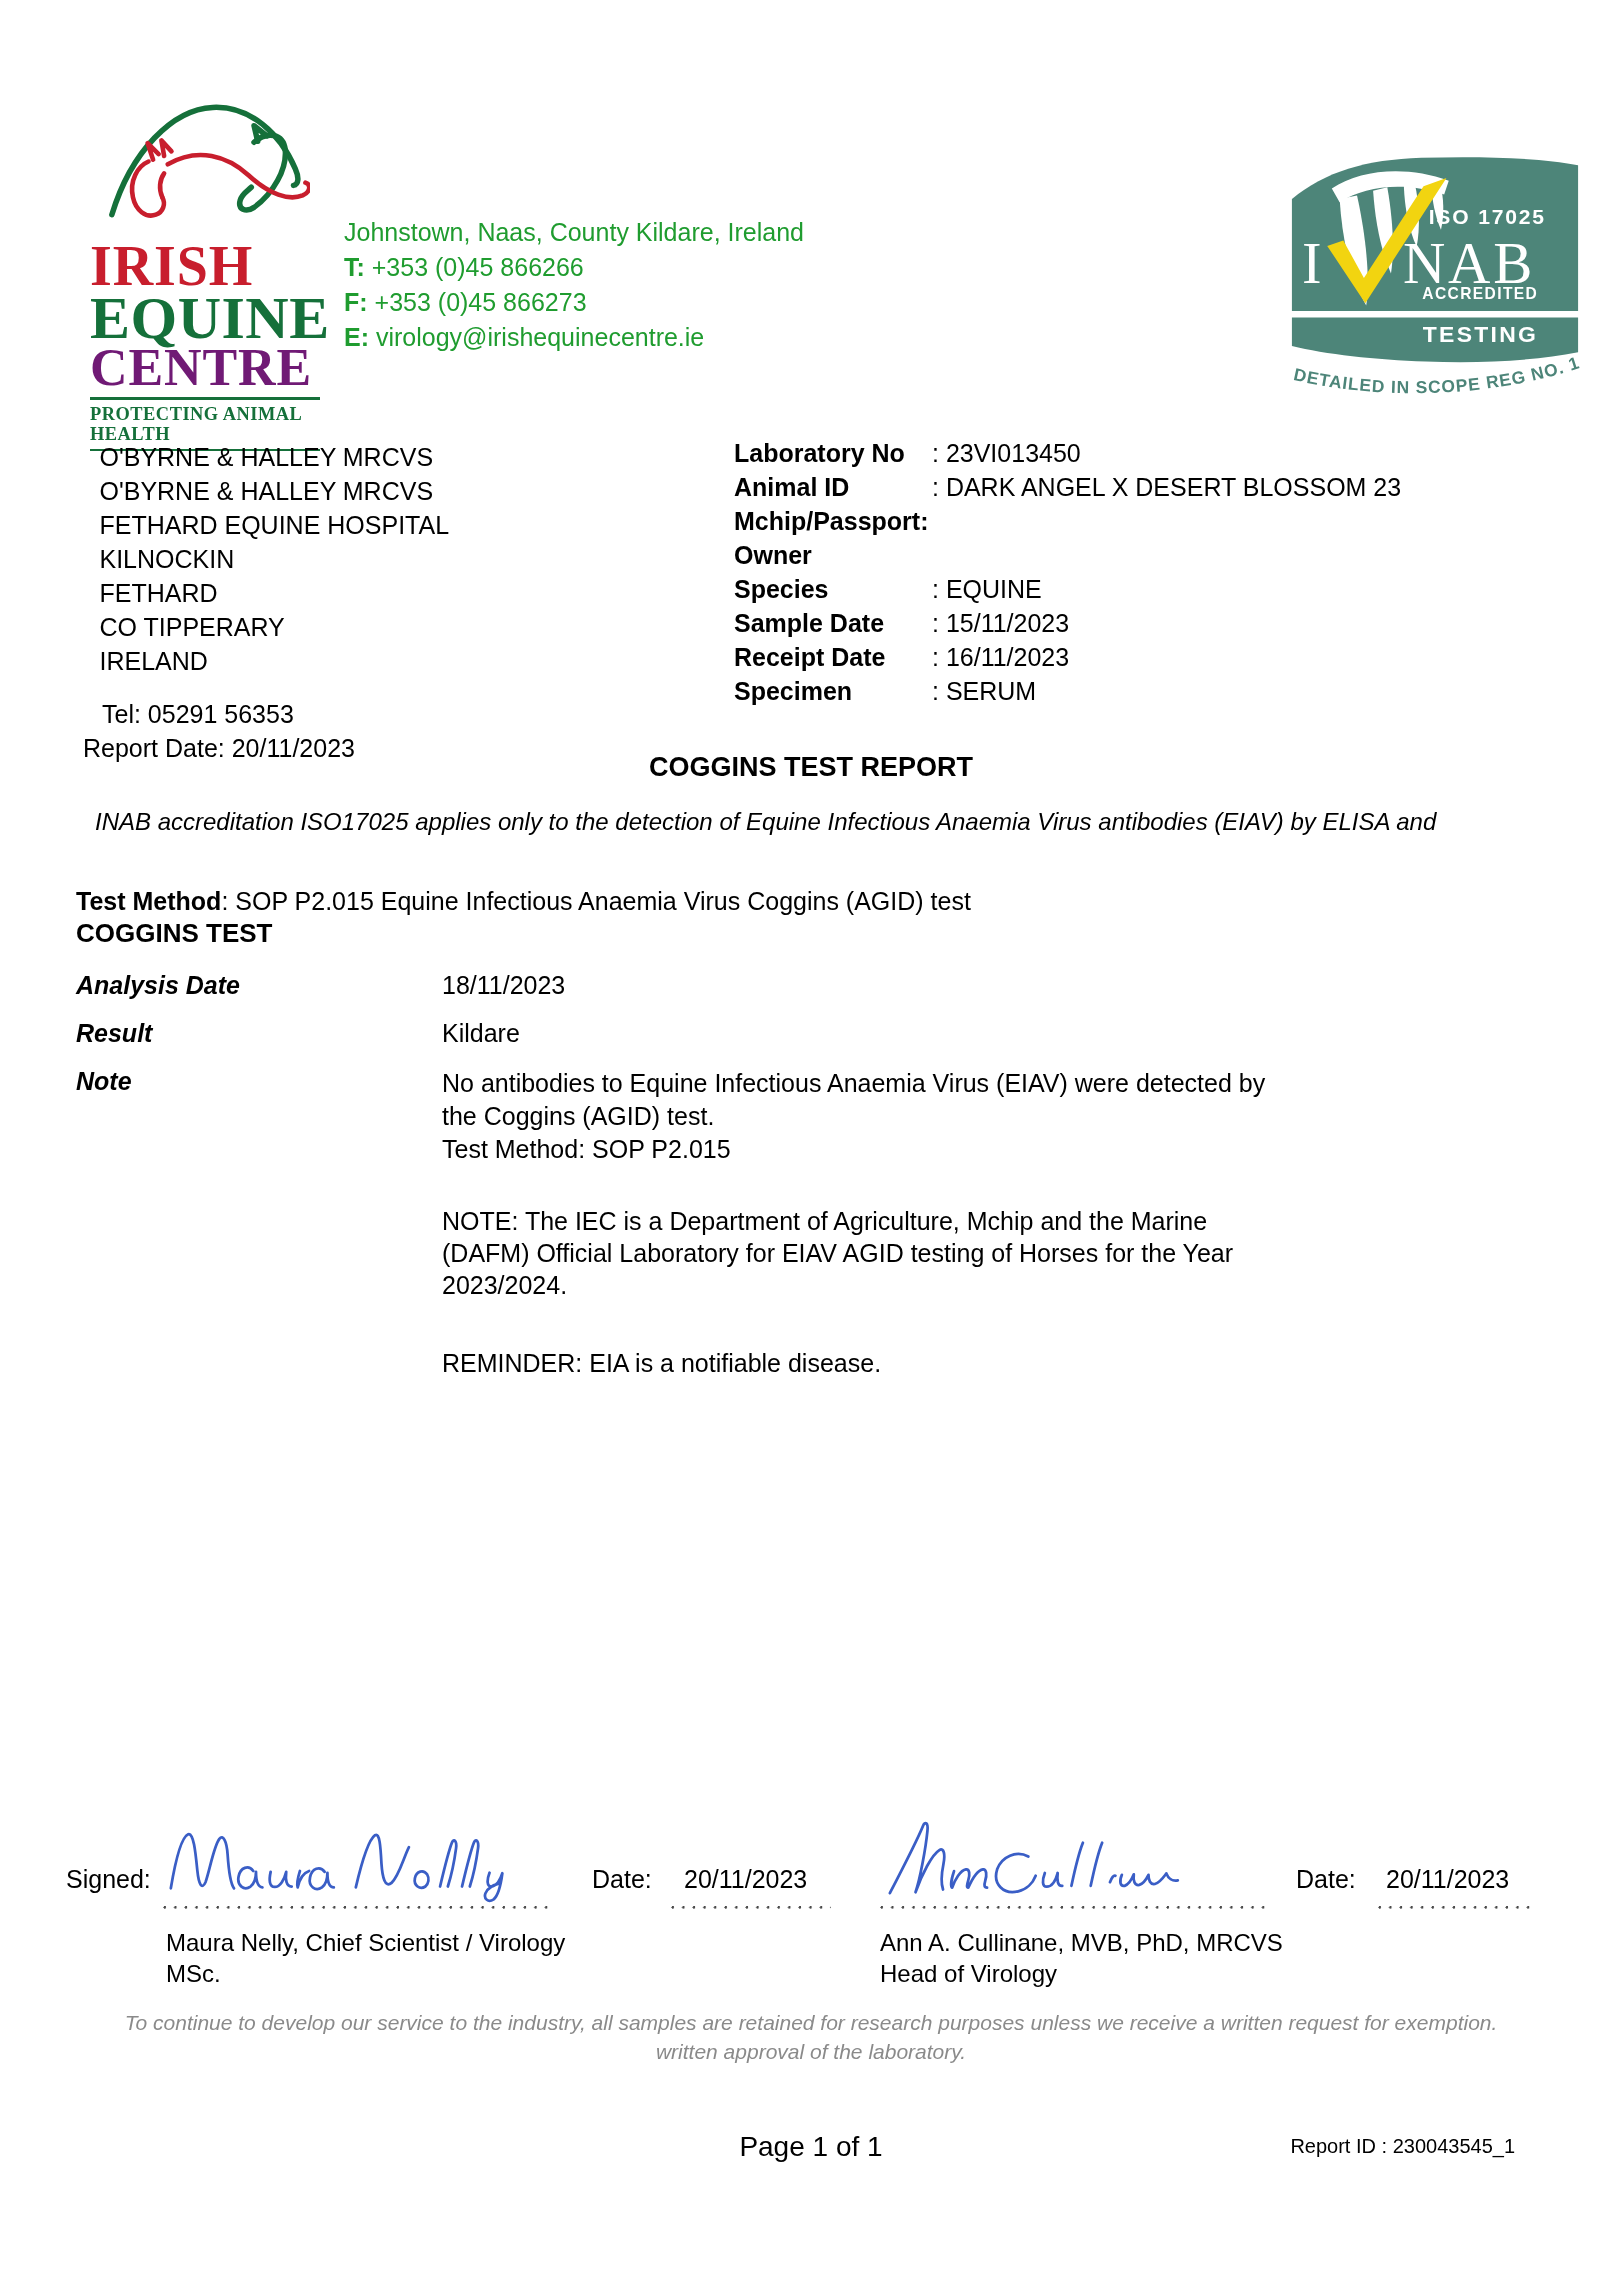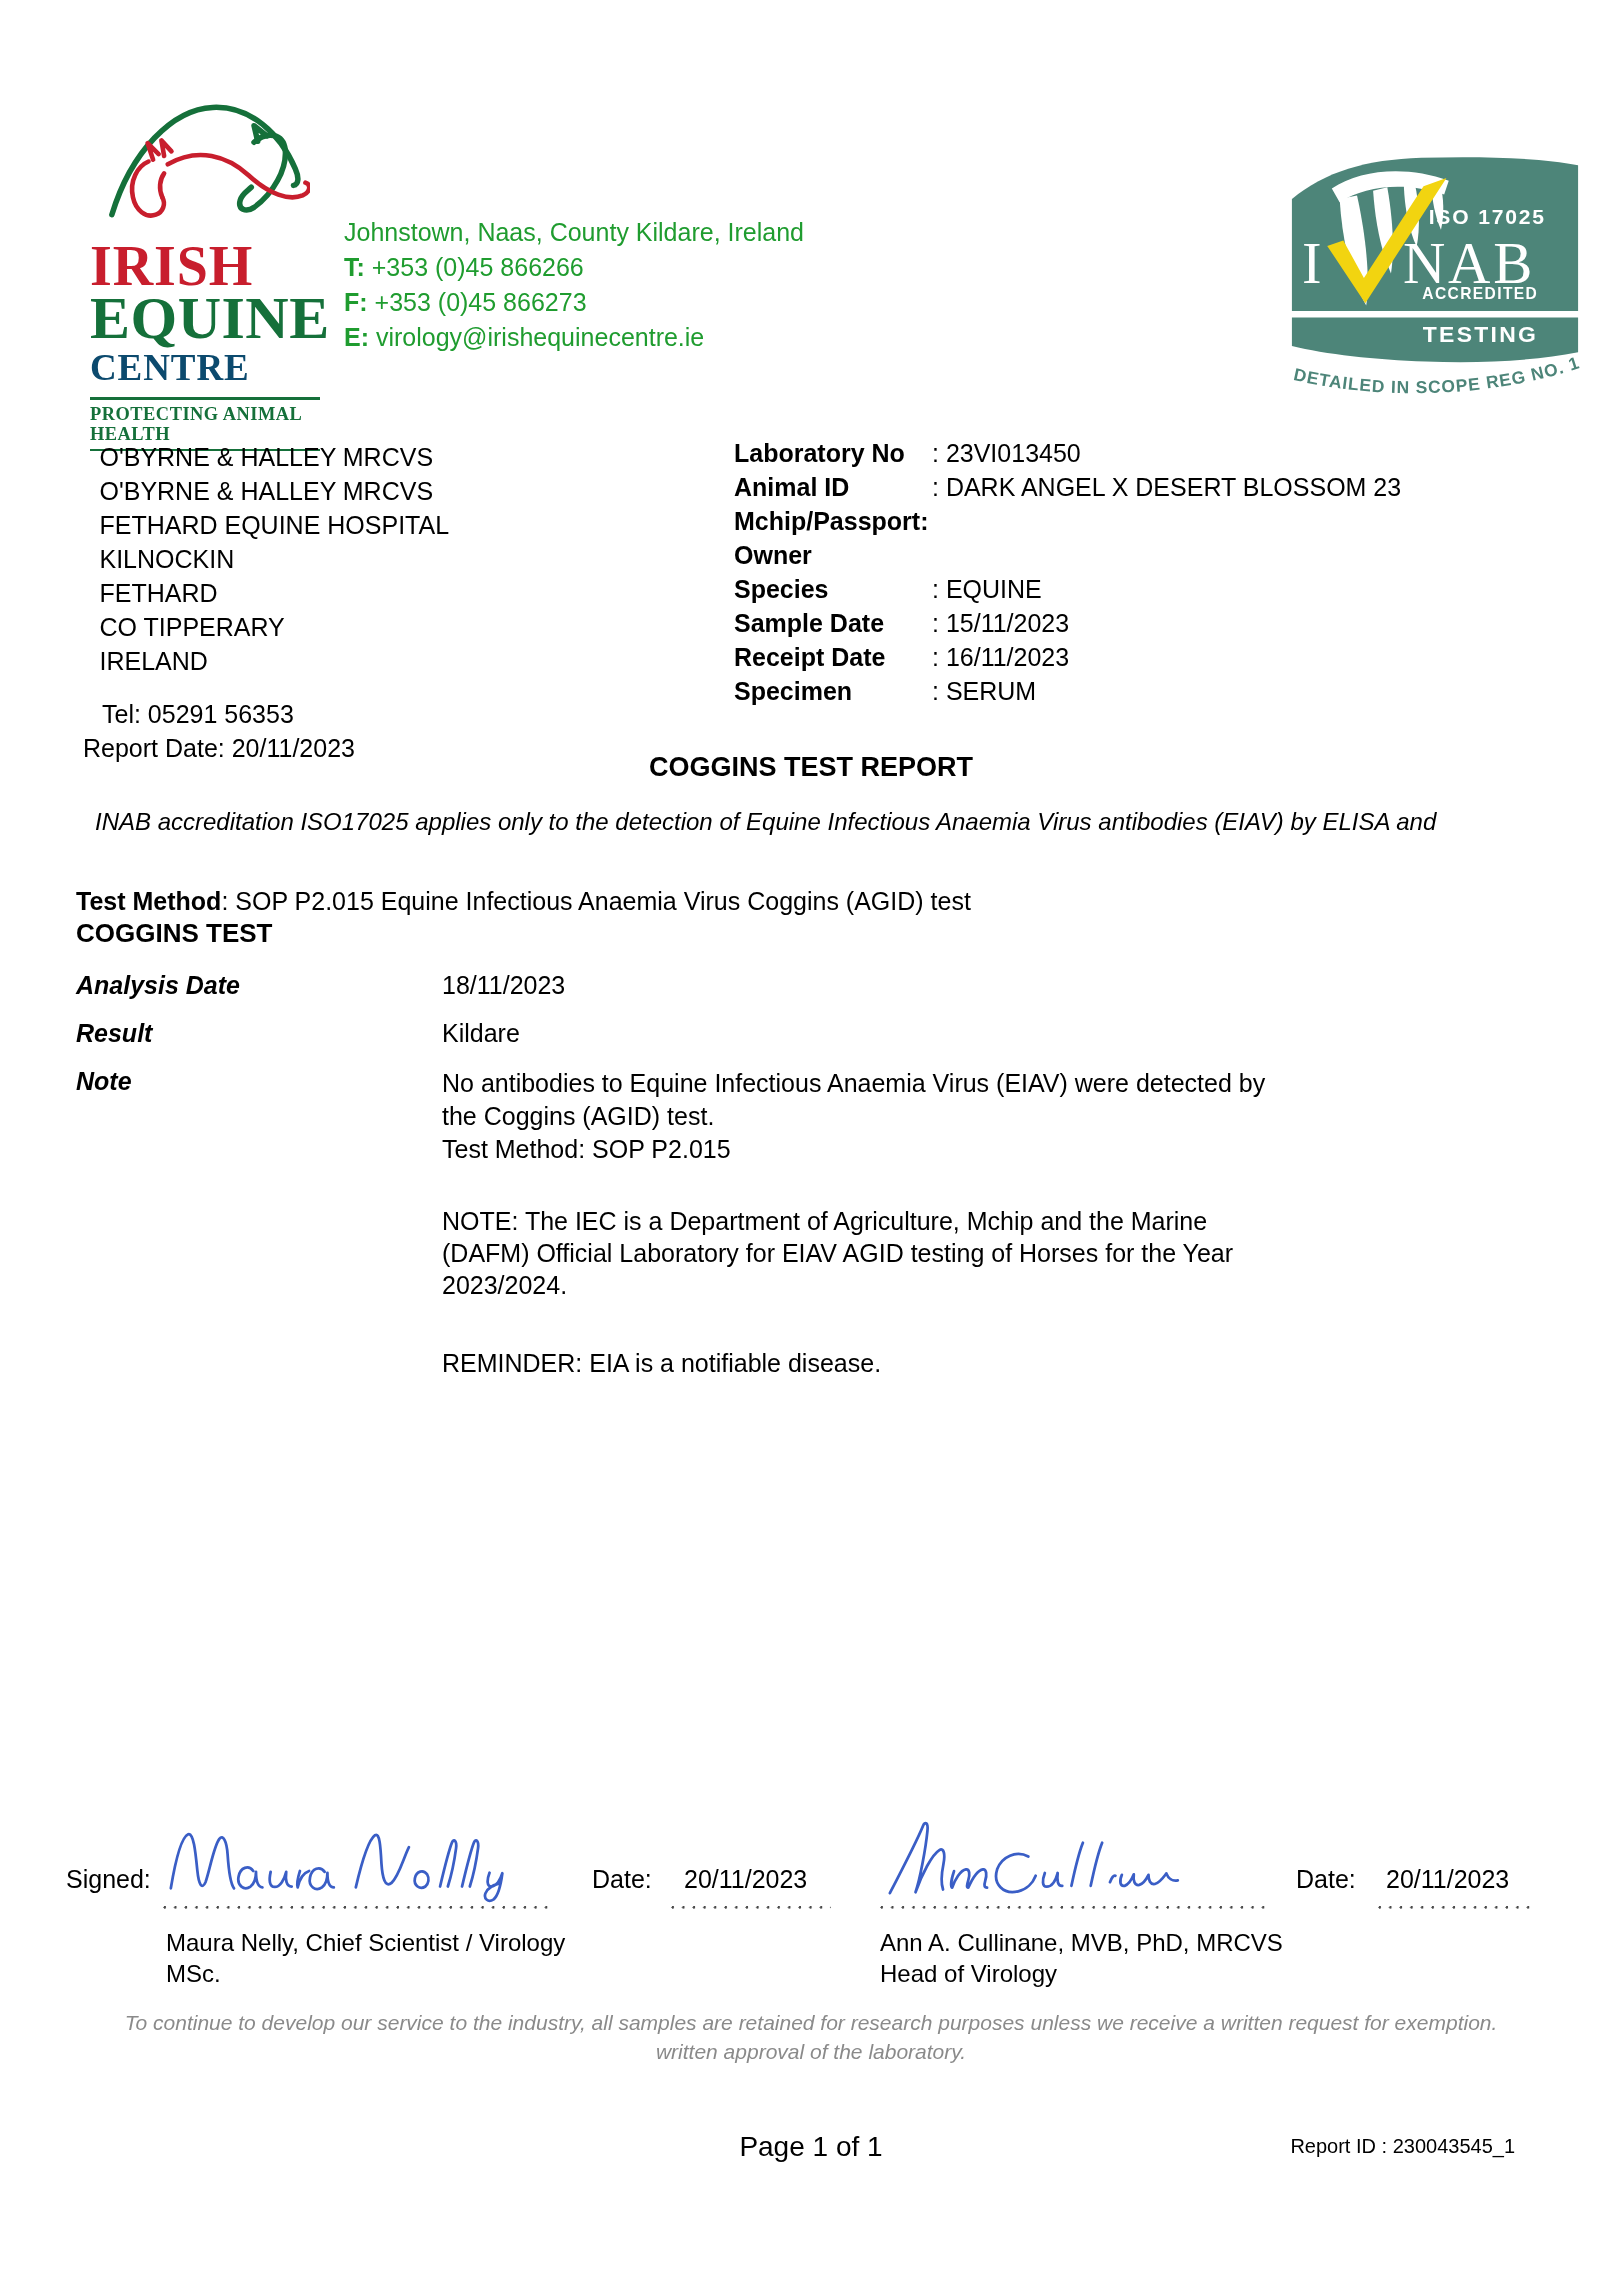--- a/index.html
+++ b/index.html
@@ -8,21 +8,21 @@
     font-family:"Liberation Sans", sans-serif;color:#000;
     -webkit-font-smoothing:antialiased;
   }
   .abs{position:absolute;}
 
   
   #logo-text{left:90px;top:223px;width:230px;text-align:left;
     font-family:"Liberation Serif", serif;font-weight:bold;margin-top:16px;}
   .logo-l1{font-size:56px;line-height:54px;color:#C81E2D;letter-spacing:0.9px;}
   .logo-l2{font-size:60px;line-height:51px;color:#15703A;letter-spacing:0.5px;}
-  .logo-l3{font-size:37px;line-height:47px;color:#0c4a6e;letter-spacing:0.9px;}
+  .logo-l3{font-size:52px;line-height:47px;color:#701a75;letter-spacing:0.9px;}
   .logo-rule{height:2.3px;background:#15703A;margin-top:6.4px;}
   .logo-tag{font-size:18.4px;line-height:20px;color:#15703A;letter-spacing:0.5px;margin-top:4.6px;font-family:Liberation Serif, serif;}
   .logo-rule2{height:2.3px;background:#15703A;margin-top:4.6px;}
 
   
   #contact{left:344px;top:215px;font-size:25px;line-height:35px;color:#1F9C2F;}
   #contact b{font-weight:bold;}
 
   
   #recipient{left:83px;top:440px;font-size:25px;line-height:34px;}

